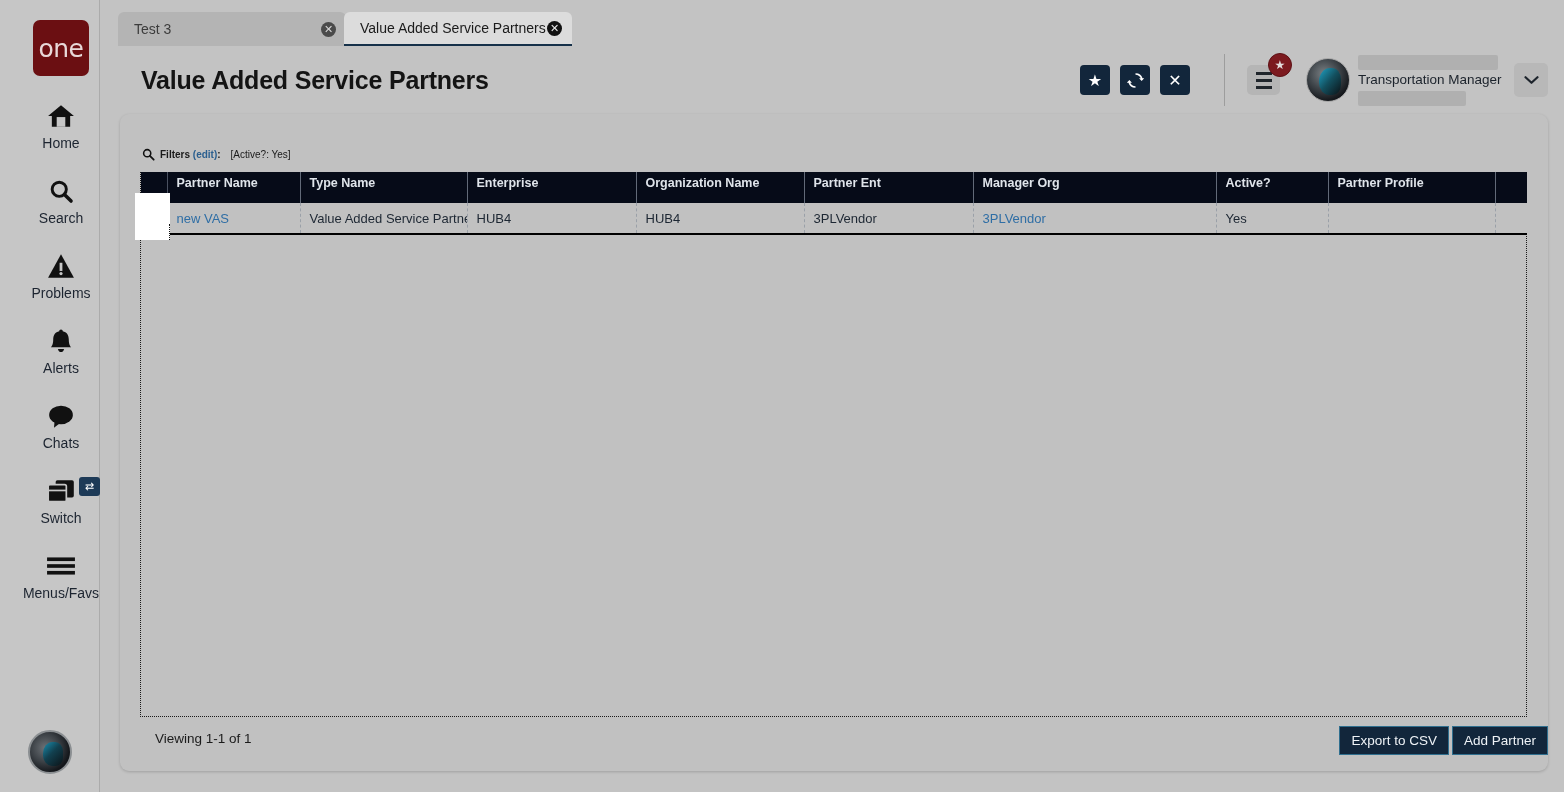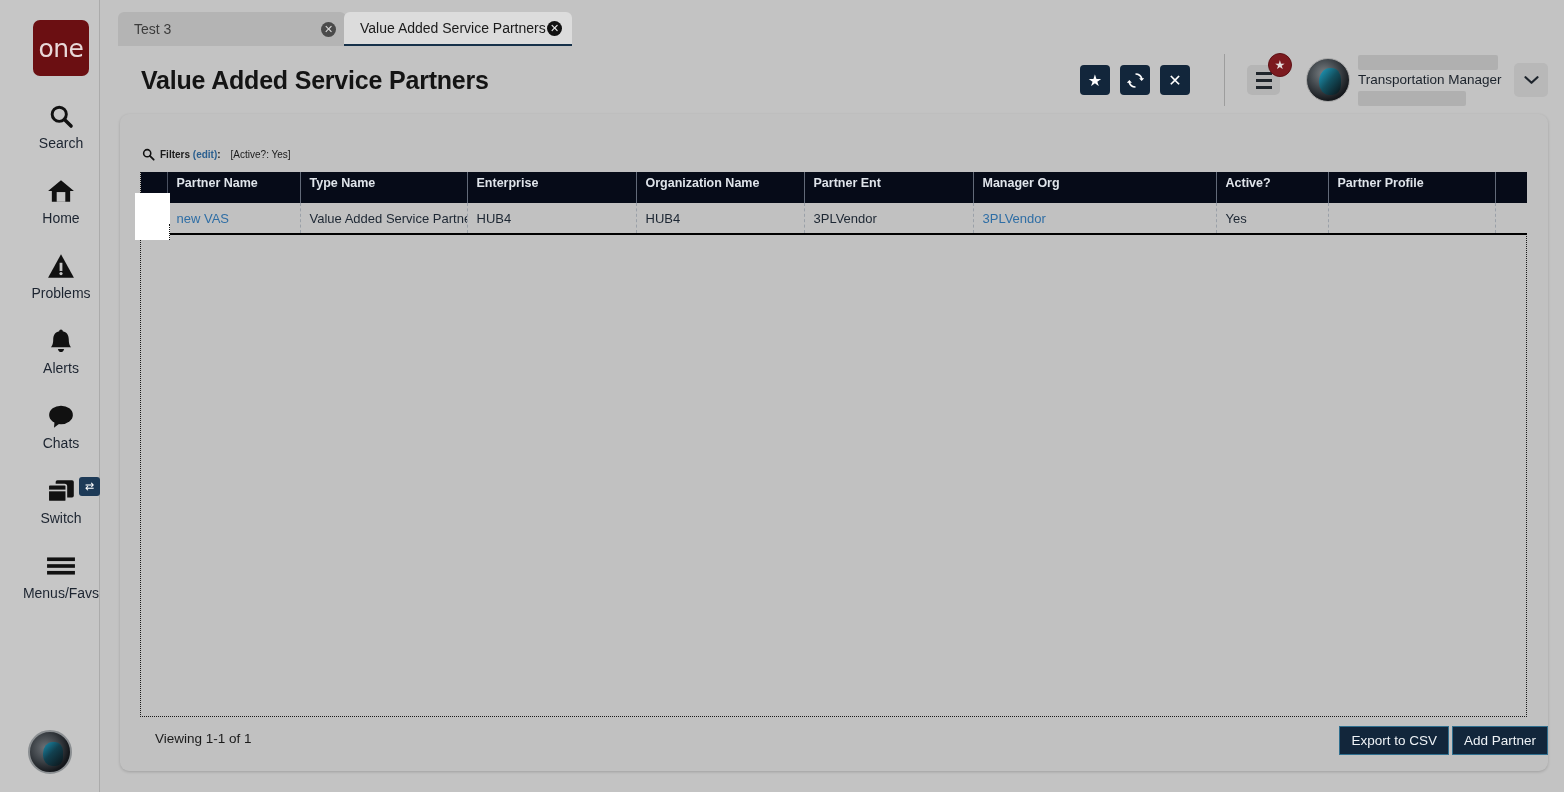--- a/index.html
+++ b/index.html
@@ -183,36 +183,36 @@
 
 <div id="app">
 
   <div id="leftnav">
     <div class="brand">
       <span class="brand-text">one</span>
     </div>
 
     <div class="navitem">
       <span class="navicon">
+        <svg width="28" height="26" viewBox="0 0 26 24">
+            <path d="M13 2 L25 12 L21.5 12 L21.5 22 L4.5 22 L4.5 12 L1 12 Z" fill="#111"></path>
+            <rect x="9" y="13" width="8" height="9" fill="#c6c6c6"></rect>
+          </svg>
+      </span>
+      <span class="navlabel">Home</span>
+    </div>
+
+    <div class="navitem">
+      <span class="navicon">
         <svg width="27" height="27" viewBox="0 0 24 24">
             <circle cx="10" cy="10" r="6.3" fill="none" stroke="#111" stroke-width="2.6"></circle>
             <line x1="14.6" y1="14.6" x2="20.5" y2="20.5" stroke="#111" stroke-width="3.1" stroke-linecap="round"></line>
           </svg>
       </span>
       <span class="navlabel">Search</span>
-    </div>
-
-    <div class="navitem">
-      <span class="navicon">
-        <svg width="28" height="26" viewBox="0 0 26 24">
-            <path d="M13 2 L25 12 L21.5 12 L21.5 22 L4.5 22 L4.5 12 L1 12 Z" fill="#111"></path>
-            <rect x="9" y="13" width="8" height="9" fill="#c6c6c6"></rect>
-          </svg>
-      </span>
-      <span class="navlabel">Home</span>
     </div>
 
     <div class="navitem">
       <span class="navicon">
         <svg width="28" height="26" viewBox="0 0 26 24">
             <path d="M13 1 L25 23 L1 23 Z" fill="#111"></path>
             <rect x="11.7" y="9" width="2.6" height="7.6" fill="#c6c6c6"></rect>
             <circle cx="13" cy="19" r="1.5" fill="#c6c6c6"></circle>
           </svg>
       </span>

